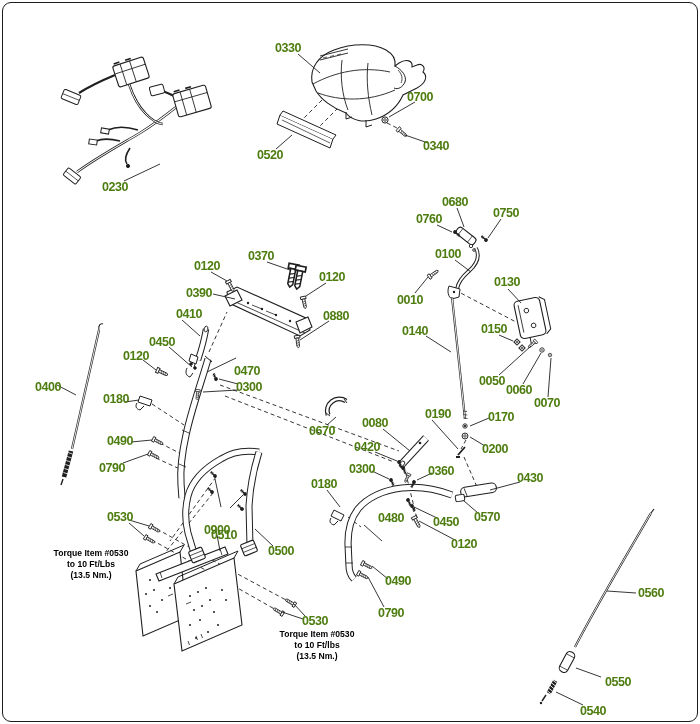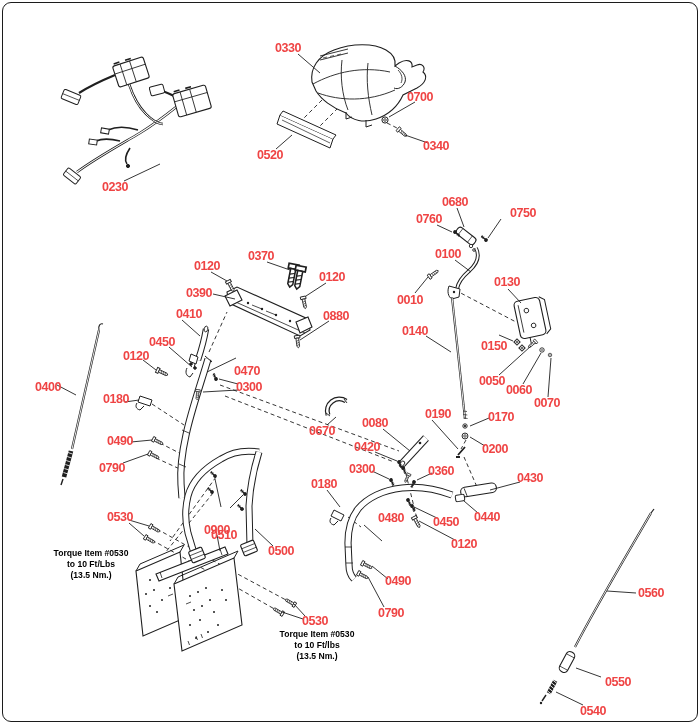--- a/index.html
+++ b/index.html
@@ -2,21 +2,21 @@
 <html><head>
 <meta charset="utf-8">
 <style>
   html,body{margin:0;padding:0;background:#fff;}
   #stage{position:relative;width:700px;height:724px;background:#fff;overflow:hidden;
          font-family:"Liberation Sans",sans-serif;}
   .frame{position:absolute;inset:2px;border:1.6px solid #1c1c1c;border-radius:9px;pointer-events:none;}
   svg{position:absolute;left:0;top:0;}
   .callout{position:absolute;transform:translate(-50%,-50%);
            font:bold 12.5px "Liberation Sans",sans-serif;letter-spacing:-0.4px;
-           color:#ef4444;white-space:nowrap;}
+           color:#4d7c0f;white-space:nowrap;}
   .note{position:absolute;transform:translate(-50%,-50%);
         font:bold 8.6px "Liberation Sans",sans-serif;line-height:1.3;
         text-align:center;color:#000;white-space:nowrap;}
 </style>
 </head>
 <body>
 
 <div id="stage">
   <svg width="700" height="724" viewBox="0 0 700 724">
     <defs>
@@ -398,26 +398,26 @@
   </svg>
 
   <div style="position:absolute;inset:0;">
       <div class="callout" style="left: 115px; top: 187px;">0230</div>
       <div class="callout" style="left: 288px; top: 48px;">0330</div>
       <div class="callout" style="left: 420px; top: 97px;">0700</div>
       <div class="callout" style="left: 436px; top: 146px;">0340</div>
       <div class="callout" style="left: 270px; top: 155px;">0520</div>
       <div class="callout" style="left: 455px; top: 202px;">0680</div>
       <div class="callout" style="left: 429px; top: 219px;">0760</div>
-      <div class="callout" style="left: 506px; top: 213px; margin-left: 17px;">0750</div>
+      <div class="callout" style="left: 506px; top: 213px;">0750</div>
       <div class="callout" style="left: 448px; top: 254px;">0100</div>
       <div class="callout" style="left: 410px; top: 300px;">0010</div>
       <div class="callout" style="left: 507px; top: 282px;">0130</div>
       <div class="callout" style="left: 415px; top: 331px;">0140</div>
-      <div class="callout" style="left: 494px; top: 346px;">0150</div>
+      <div class="callout" style="left: 494px; top: 329px;">0150</div>
       <div class="callout" style="left: 492px; top: 381px;">0050</div>
       <div class="callout" style="left: 519px; top: 390px;">0060</div>
       <div class="callout" style="left: 547px; top: 403px;">0070</div>
       <div class="callout" style="left: 501px; top: 417px;">0170</div>
       <div class="callout" style="left: 495px; top: 449px;">0200</div>
       <div class="callout" style="left: 427px; top: 414px; margin-left: 11px;">0190</div>
       <div class="callout" style="left: 207px; top: 266px;">0120</div>
       <div class="callout" style="left: 261px; top: 256px;">0370</div>
       <div class="callout" style="left: 199px; top: 293px;">0390</div>
       <div class="callout" style="left: 332px; top: 277px;">0120</div>
@@ -431,21 +431,21 @@
       <div class="callout" style="left: 48px; top: 387px;">0400</div>
       <div class="callout" style="left: 120px; top: 441px;">0490</div>
       <div class="callout" style="left: 112px; top: 468px;">0790</div>
       <div class="callout" style="left: 322px; top: 431px;">0670</div>
       <div class="callout" style="left: 375px; top: 423px;">0080</div>
       <div class="callout" style="left: 367px; top: 447px;">0420</div>
       <div class="callout" style="left: 362px; top: 469px;">0300</div>
       <div class="callout" style="left: 441px; top: 471px;">0360</div>
       <div class="callout" style="left: 324px; top: 484px;">0180</div>
       <div class="callout" style="left: 530px; top: 478px;">0430</div>
-      <div class="callout" style="left: 487px; top: 517px;">0440</div>
+      <div class="callout" style="left: 487px; top: 517px;">0570</div>
       <div class="callout" style="left: 446px; top: 522px;">0450</div>
       <div class="callout" style="left: 464px; top: 544px;">0120</div>
       <div class="callout" style="left: 391px; top: 518px;">0480</div>
       <div class="callout" style="left: 120px; top: 517px;">0530</div>
       <div class="callout" style="left: 224px; top: 535px;">0510</div>
       <div class="callout" style="left: 217px; top: 530px;">0900</div>
       <div class="callout" style="left: 281px; top: 551px; text-align: right;">0500</div>
       <div class="callout" style="left: 398px; top: 581px;">0490</div>
       <div class="callout" style="left: 391px; top: 613px;">0790</div>
       <div class="callout" style="left: 315px; top: 621px;">0530</div>

